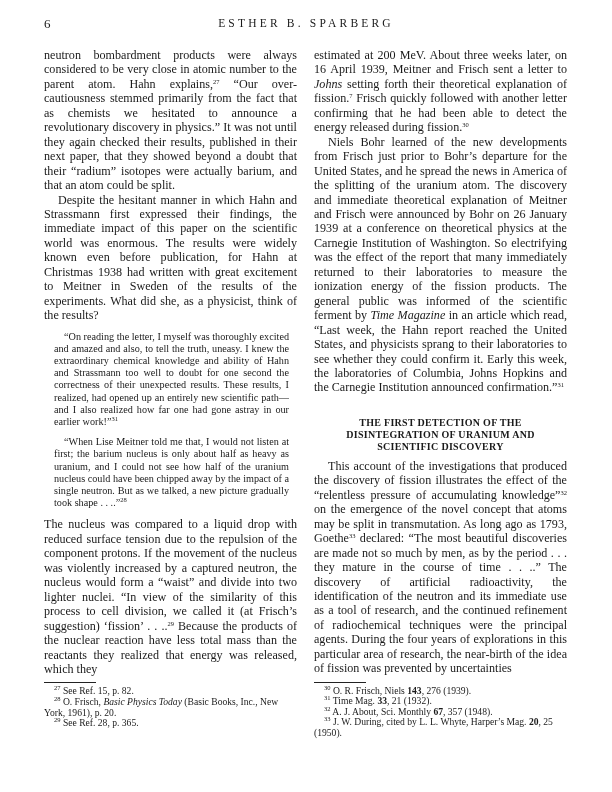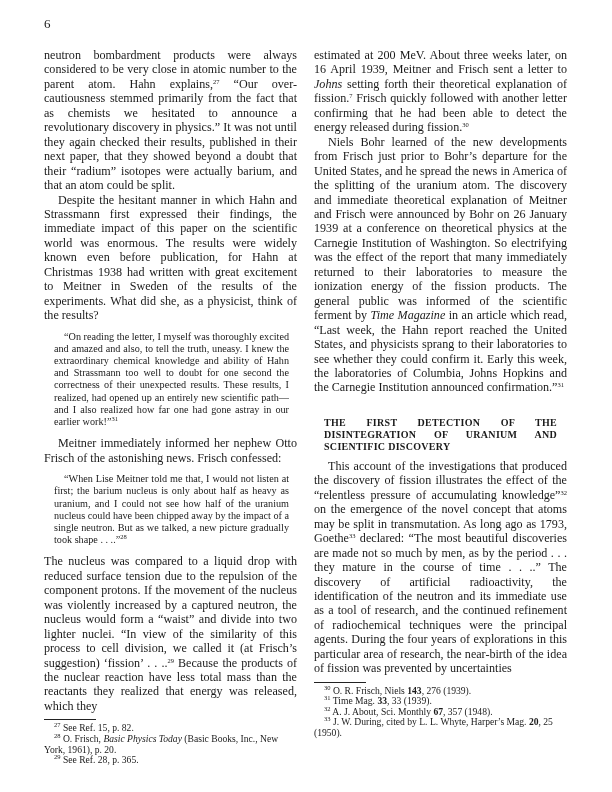--- a/index.html
+++ b/index.html
@@ -11,43 +11,43 @@
   .runhead { position:absolute; left:0; width:524px; text-align:center; top:1px;
     font-size:11.5px; letter-spacing:3.2px; }
   .col { position:absolute; top:48px; width:253px; font-size:12.1px; line-height:14.45px; text-align:justify; }
   .col.left { left:44px; }
   .col.right { left:314px; }
   p { margin:0; }
   .indent { text-indent:14px; }
   .quote { font-size:10.2px; line-height:12.2px; margin:8px 8px 8px 10px; text-align:justify; }
   .quote p { text-indent:10px; }
   sup { font-size:6.5px; line-height:0; vertical-align:4px; }
-  .heading { font-size:10px; font-weight:bold; line-height:12px; margin:22px 10px 6px; letter-spacing:0.3px; }
+  .heading { font-size:10px; font-weight:bold; text-align:center; line-height:12px; margin:22px 10px 6px; letter-spacing:0.3px; }
   .fnrule { width:52px; border-top:1px solid #222; margin:6px 0 3px 0; }
   .fn { font-size:9.6px; line-height:10.6px; text-align:left; }
   .fn .item { text-indent:10px; }
   i { font-style:italic; }
   b { font-weight:bold;text-align:center; }
 </style>
 </head>
 <body>
 
 <div class="page">
 
   <div class="header">
     <span class="pagenum">6</span>
+    <span class="runhead">ESTHER B. SPARBERG</span>
   </div>
 
   <div class="col left">
     <p><span>neutron bombardment products were always considered to be very close in atomic number to the parent atom. Hahn explains,</span><sup>27</sup><span> “Our over-cautiousness stemmed primarily from the fact that as chemists we hesitated to announce a revolutionary discovery in physics.” It was not until they again checked their results, published in their next paper, that they showed beyond a doubt that their “radium” isotopes were actually barium, and that an atom could be split.</span></p>
     <p class="indent">Despite the hesitant manner in which Hahn and Strassmann first expressed their findings, the immediate impact of this paper on the scientific world was enormous. The results were widely known even before publication, for Hahn at Christmas 1938 had written with great excitement to Meitner in Sweden of the results of the experiments. What did she, as a physicist, think of the results?</p>
     <div class="quote">
       <p><span>“On reading the letter, I myself was thoroughly excited and amazed and also, to tell the truth, uneasy. I knew the extraordinary chemical knowledge and ability of Hahn and Strassmann too well to doubt for one second the correctness of their unexpected results. These results, I realized, had opened up an entirely new scientific path—and I also realized how far one had gone astray in our earlier work!”</span><sup>31</sup></p>
     </div>
-    <p class="indent">Meitner immediately informed her nephew Otto Frisch of the astonishing news. Frisch confessed:</p>
     <div class="quote">
       <p><span>“When Lise Meitner told me that, I would not listen at first; the barium nucleus is only about half as heavy as uranium, and I could not see how half of the uranium nucleus could have been chipped away by the impact of a single neutron. But as we talked, a new picture gradually took shape . . ..”</span><sup>28</sup></p>
     </div>
     <p><span>The nucleus was compared to a liquid drop with reduced surface tension due to the repulsion of the component protons. If the movement of the nucleus was violently increased by a captured neutron, the nucleus would form a “waist” and divide into two lighter nuclei. “In view of the similarity of this process to cell division, we called it (at Frisch’s suggestion) ‘fission’ . . ..</span><sup>29</sup><span> Because the products of the nuclear reaction have less total mass than the reactants they realized that energy was released, which they</span></p>
 
     <div class="fnrule"></div>
     <div class="fn">
       <div class="item"><sup>27</sup><span> See Ref. 15, p. 82.</span></div>
       <div class="item"><sup>28</sup><span> O. Frisch, </span><i>Basic Physics Today</i><span> (Basic Books, Inc., New York, 1961), p. 20.</span></div>
       <div class="item"><sup>29</sup><span> See Ref. 28, p. 365.</span></div>
@@ -58,19 +58,19 @@
     <p><span>estimated at 200 MeV. About three weeks later, on 16 April 1939, Meitner and Frisch sent a letter to </span><i>Johns</i><span> setting forth their theoretical explanation of fission.</span><sup>7</sup><span> Frisch quickly followed with another letter confirming that he had been able to detect the energy released during fission.</span><sup>30</sup></p>
     <p class="indent"><span>Niels Bohr learned of the new developments from Frisch just prior to Bohr’s departure for the United States, and he spread the news in America of the splitting of the uranium atom. The discovery and immediate theoretical explanation of Meitner and Frisch were announced by Bohr on 26 January 1939 at a conference on theoretical physics at the Carnegie Institution of Washington. So electrifying was the effect of the report that many immediately returned to their laboratories to measure the ionization energy of the fission products. The general public was informed of the scientific ferment by </span><i>Time Magazine</i><span> in an article which read, “Last week, the Hahn report reached the United States, and physicists sprang to their laboratories to see whether they could confirm it. Early this week, the laboratories of Columbia, Johns Hopkins and the Carnegie Institution announced confirmation.”</span><sup>31</sup></p>
 
     <div class="heading">THE FIRST DETECTION OF THE DISINTEGRATION OF URANIUM AND SCIENTIFIC DISCOVERY</div>
 
     <p class="indent"><span>This account of the investigations that produced the discovery of fission illustrates the effect of the “relentless pressure of accumulating knowledge”</span><sup>32</sup><span> on the emergence of the novel concept that atoms may be split in transmutation. As long ago as 1793, Goethe</span><sup>33</sup><span> declared: “The most beautiful discoveries are made not so much by men, as by the period . . . they mature in the course of time . . ..” The discovery of artificial radioactivity, the identification of the neutron and its immediate use as a tool of research, and the continued refinement of radiochemical techniques were the principal agents. During the four years of explorations in this particular area of research, the near-birth of the idea of fission was prevented by uncertainties</span></p>
 
     <div class="fnrule"></div>
     <div class="fn">
       <div class="item"><sup>30</sup><span> O. R. Frisch, Niels </span><b>143</b><span>, 276 (1939).</span></div>
-      <div class="item"><sup>31</sup><span> Time Mag. </span><b>33</b><span>, 33 (1939).</span></div>
+      <div class="item"><sup>31</sup><span> Time Mag. </span><b>33</b><span>, 21 (1932).</span></div>
       <div class="item"><sup>32</sup><span> A. J. About, Sci. Monthly </span><b>67</b><span>, 357 (1948).</span></div>
       <div class="item"><sup>33</sup><span> J. W. During, cited by L. L. Whyte, Harper’s Mag. </span><b>20</b><span>, 25 (1950).</span></div>
     </div>
   </div>
 
 </div>
 
 </body></html>

